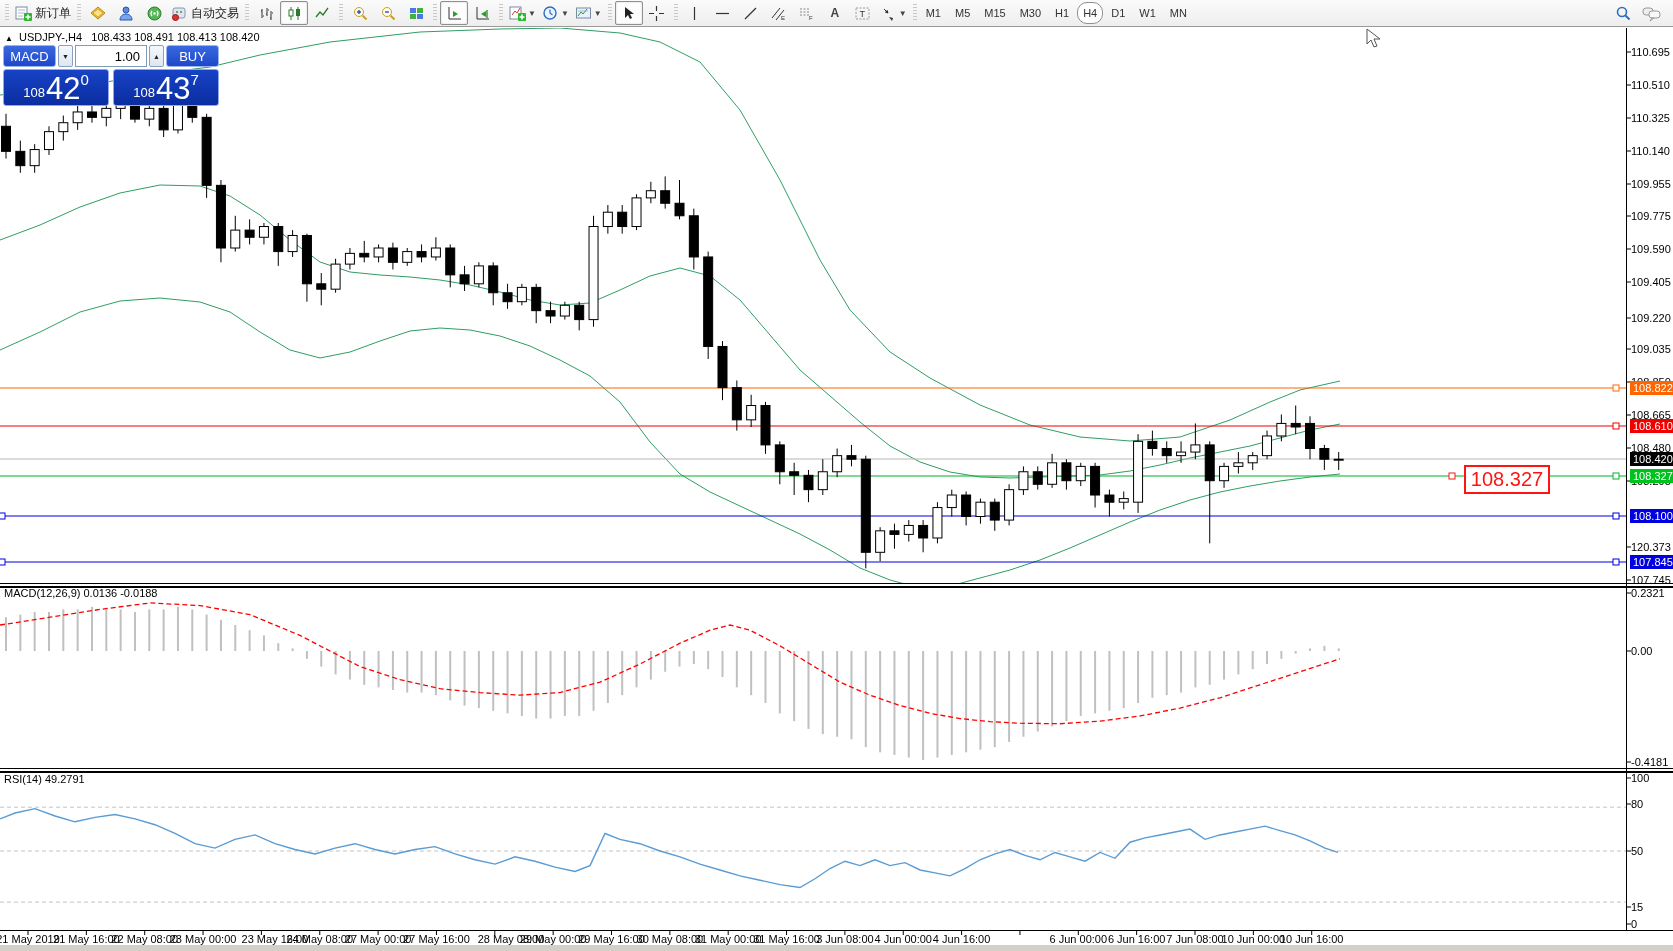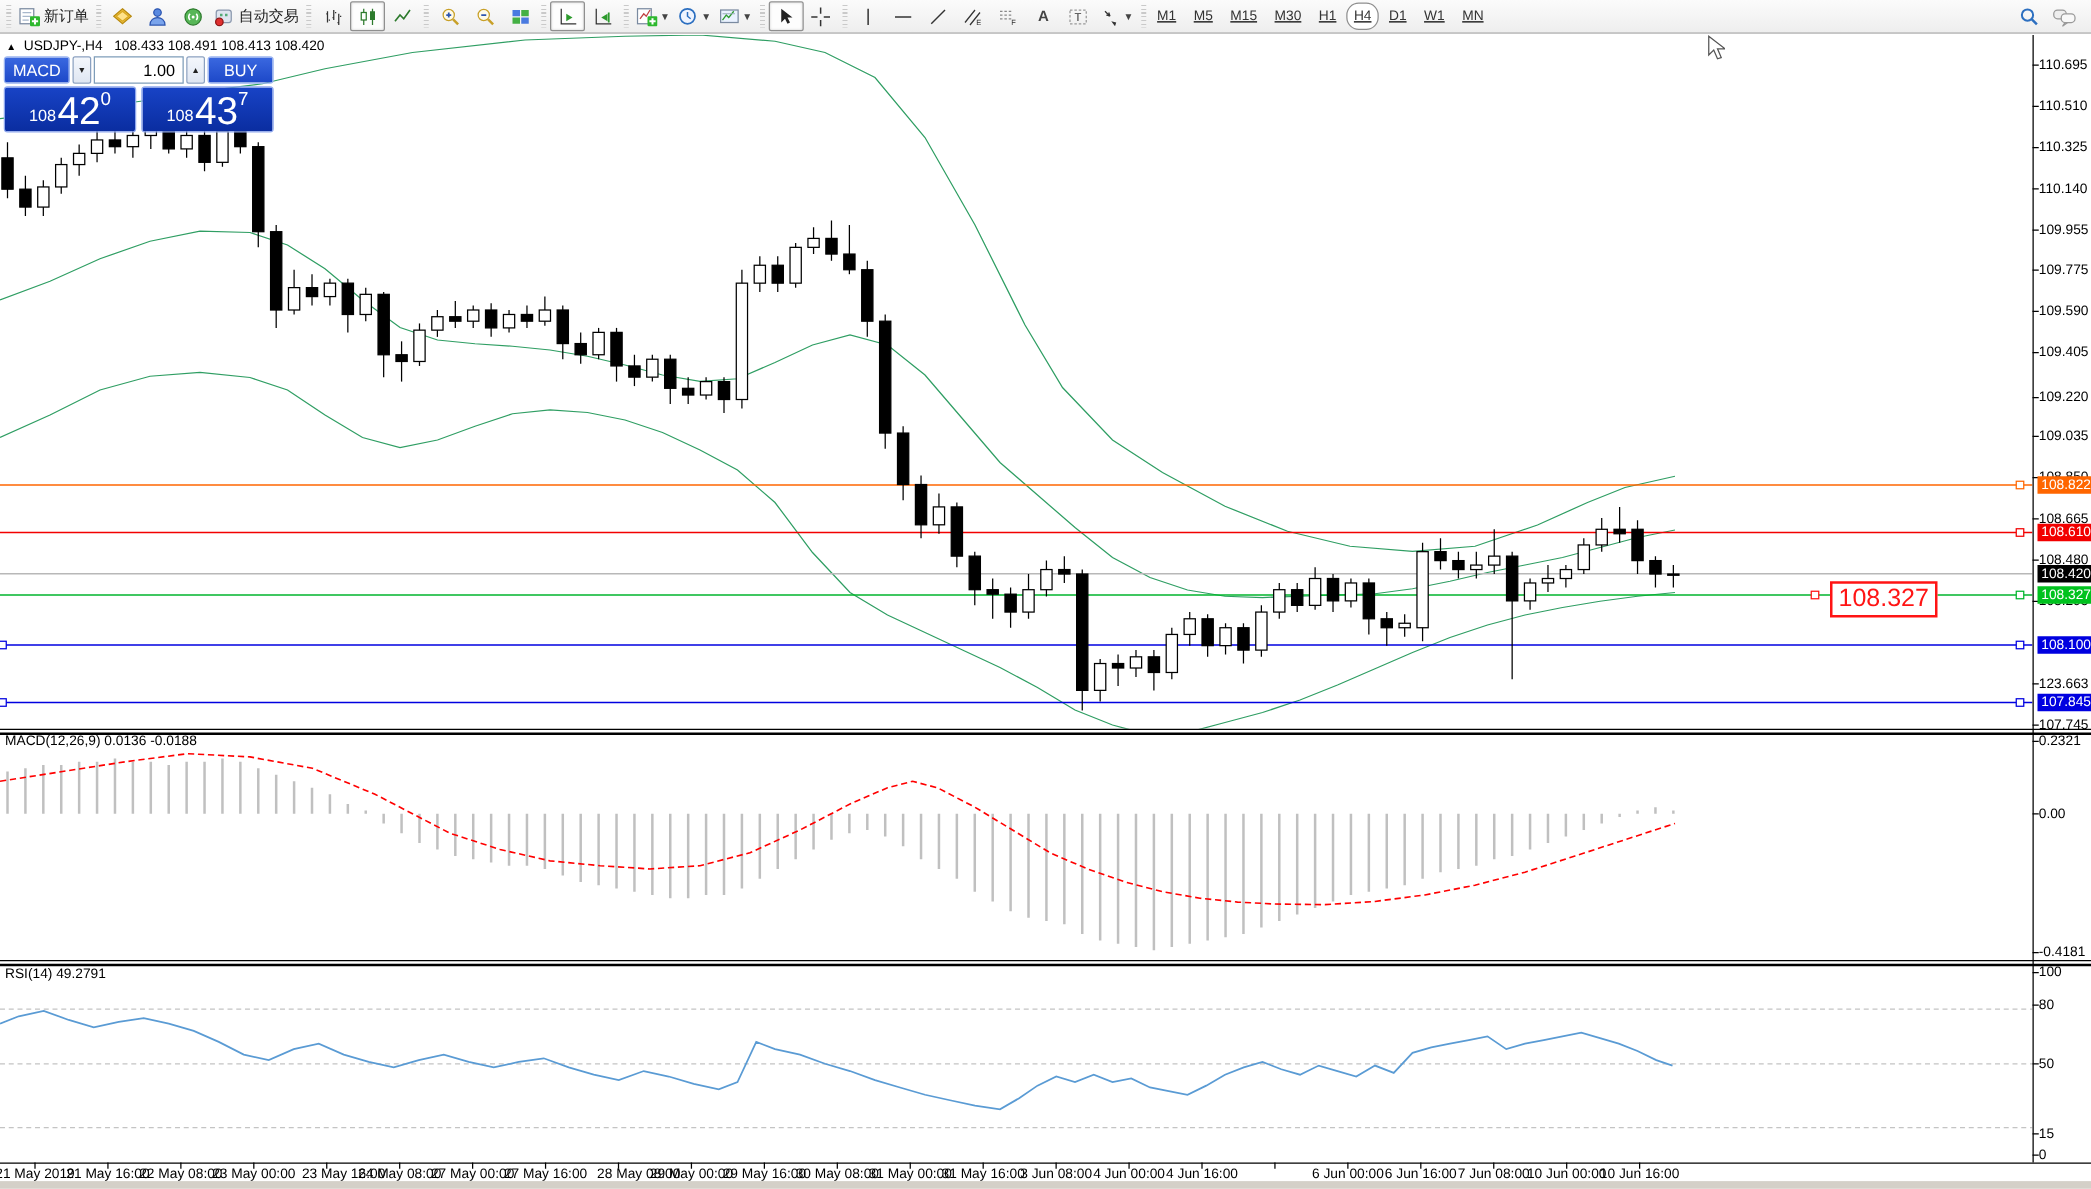--- a/index.html
+++ b/index.html
@@ -304,21 +304,21 @@
         <svg width="17" height="17" viewBox="0 0 17 17">
             <path d="M4 4l4 4M8 8l-1-3M8 8l-3-1" stroke="#333" fill="none"></path>
             <path d="M13 13l-4-1 3 4z" fill="#333"></path>
           </svg>
       </span>
         <span class="caret">▼</span>
     </div>
 
     <div class="grip"></div>
 
-    <div id="tf-group" style="display:flex;gap:2px;text-decoration:underline;">
+    <div id="tf-group" style="display:flex;gap:2px;">
         <div class="tf">M1</div>
         <div class="tf">M5</div>
         <div class="tf">M15</div>
         <div class="tf">M30</div>
         <div class="tf">H1</div>
         <div class="tf active">H4</div>
         <div class="tf">D1</div>
         <div class="tf">W1</div>
         <div class="tf">MN</div>
       </div>
@@ -956,21 +956,21 @@
         <div class="axlab" style="left: 1631px; top: 151px;">109.955</div>
         <div class="axlab" style="left: 1631px; top: 183px;">109.775</div>
         <div class="axlab" style="left: 1631px; top: 216px;">109.590</div>
         <div class="axlab" style="left: 1631px; top: 249px;">109.405</div>
         <div class="axlab" style="left: 1631px; top: 285px;">109.220</div>
         <div class="axlab" style="left: 1631px; top: 316px;">109.035</div>
         <div class="axlab" style="left: 1631px; top: 349px;">108.850</div>
         <div class="axlab" style="left: 1631px; top: 382px;">108.665</div>
         <div class="axlab" style="left: 1631px; top: 415px;">108.480</div>
         <div class="axlab" style="left: 1631px; top: 448px;">108.295</div>
-        <div class="axlab" style="left: 1631px; top: 514px;">123.663</div>
+        <div class="axlab" style="left: 1631px; top: 514px;">120.373</div>
         <div class="axlab" style="left: 1631px; top: 547px;">107.745</div>
         <div class="axlab" style="left: 1631px; top: 560px;">0.2321</div>
         <div class="axlab" style="left: 1631px; top: 618px;">0.00</div>
         <div class="axlab" style="left: 1631px; top: 729px;">-0.4181</div>
         <div class="axlab" style="left: 1631px; top: 745px;">100</div>
         <div class="axlab" style="left: 1631px; top: 771px;">80</div>
         <div class="axlab" style="left: 1631px; top: 818px;">50</div>
         <div class="axlab" style="left: 1631px; top: 874px;">15</div>
         <div class="axlab" style="left: 1631px; top: 891px;">0</div>
         <div class="lvlab" style="top: 354px; background: rgb(255, 102, 0);">108.822</div>

